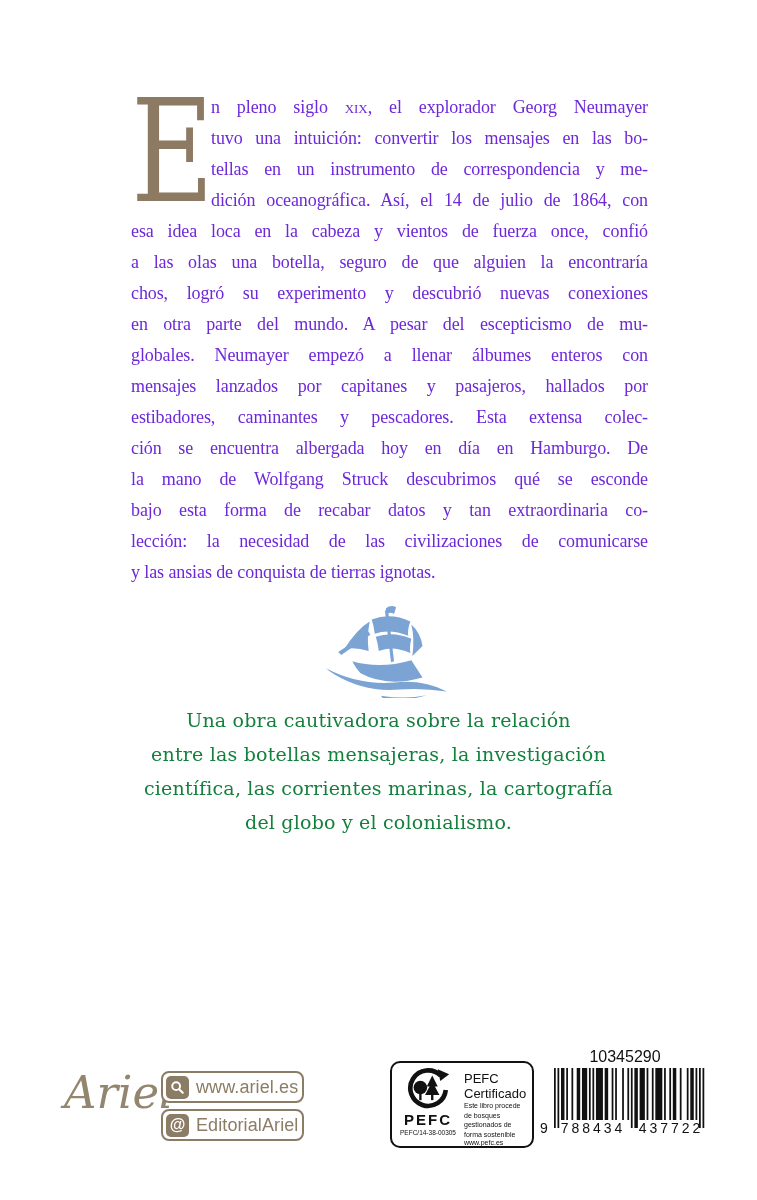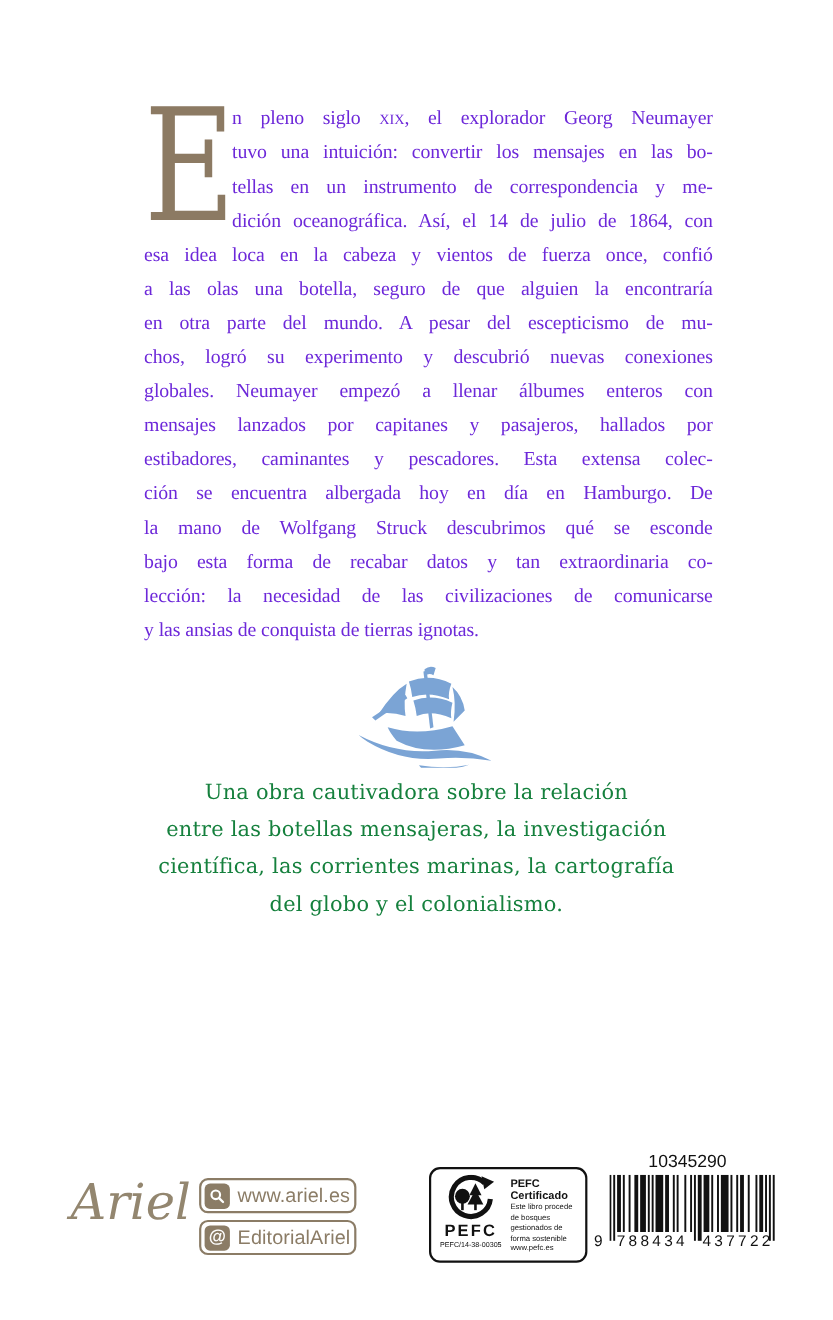--- a/index.html
+++ b/index.html
@@ -33,21 +33,21 @@
   
   .ariel-logo{
     position:absolute;left:64px;top:1066px;width:96px;
     font-family:"DejaVu Serif",serif;font-style:italic;font-size:45px;
     color:#93866f;text-align:center;
   }
   .badges{position:absolute;left:161px;top:1071px;width:143px;}
   .badge{
     display:flex;align-items:center;gap:7px;box-sizing:border-box;
     width:143px;height:32px;border:2px solid #8b7c66;border-radius:8px;
-    padding:0 6px 0 3px;margin-bottom:6px;background:#fff;margin-left:20px;
+    padding:0 6px 0 3px;margin-bottom:6px;background:#fff;
   }
   .badge-icon{
     flex:0 0 auto;width:23px;height:23px;background:#8b7c66;border-radius:5px;
     color:#ffffff;display:flex;align-items:center;justify-content:center;
     font-family:"Liberation Sans",sans-serif;font-size:16px;font-weight:bold;
   }
   .badge-icon svg{width:15px;height:15px;display:block;}
   .badge-label{
     color:#8b7c66;font-family:"Liberation Sans",sans-serif;font-size:18px;
     white-space:nowrap;letter-spacing:0.1px;
@@ -56,21 +56,21 @@
     position:absolute;left:390px;top:1061px;width:144px;height:87px;
     box-sizing:border-box;border:2.5px solid #111;border-radius:10px;
     background:#fff;display:flex;padding:5px 6px;gap:6px;
     font-family:"Liberation Sans",sans-serif;color:#111;
   }
   .pefc-left{flex:0 0 60px;display:flex;flex-direction:column;align-items:center;}
   .pefc-left svg{width:44px;height:44px;display:block;}
   .pefc-word{font-weight:bold;font-size:15px;letter-spacing:2px;line-height:16px;}
   .pefc-code{font-size:6.5px;line-height:9px;white-space:nowrap;}
   .pefc-right{flex:1;display:flex;flex-direction:column;justify-content:space-between;padding:3px 0;}
-  .pefc-title{font-weight:bold;font-size:10px;}
+  .pefc-title{font-weight:normal;font-size:13px;}
   .pefc-desc{font-size:7px;line-height:9.5px;}
   .pefc-url{font-size:7px;}
   .barcode{position:absolute;left:540px;top:1048px;width:172px;font-family:"Liberation Sans",sans-serif;color:#111;}
   .barcode-top{text-align:center;font-size:16px;line-height:18px;padding-right:2px;}
   .barcode-bars{display:block;margin:2px 0 0 14px;}
   .barcode-digits{
     display:flex;align-items:baseline;font-size:14px;margin-top:-12px;
     letter-spacing:3px;
   }
   .barcode-digits .d0{width:14px;letter-spacing:0;}
@@ -83,22 +83,22 @@
 <div>
 
   <section class="synopsis">
     <span class="dropcap">E</span>
     <div class="line"><span>n pleno siglo </span><span class="sc">xix</span><span>, el explorador Georg Neumayer</span></div>
     <div class="line">tuvo una intuición: convertir los mensajes en las bo-</div>
     <div class="line">tellas en un instrumento de correspondencia y me-</div>
     <div class="line">dición oceanográfica. Así, el 14 de julio de 1864, con</div>
     <div class="line">esa idea loca en la cabeza y vientos de fuerza once, confió</div>
     <div class="line">a las olas una botella, seguro de que alguien la encontraría</div>
+    <div class="line">chos, logró su experimento y descubrió nuevas conexiones</div>
     <div class="line">en otra parte del mundo. A pesar del escepticismo de mu-</div>
-    <div class="line">chos, logró su experimento y descubrió nuevas conexiones</div>
     <div class="line">globales. Neumayer empezó a llenar álbumes enteros con</div>
     <div class="line">mensajes lanzados por capitanes y pasajeros, hallados por</div>
     <div class="line">estibadores, caminantes y pescadores. Esta extensa colec-</div>
     <div class="line">ción se encuentra albergada hoy en día en Hamburgo. De</div>
     <div class="line">la mano de Wolfgang Struck descubrimos qué se esconde</div>
     <div class="line">bajo esta forma de recabar datos y tan extraordinaria co-</div>
     <div class="line">lección: la necesidad de las civilizaciones de comunicarse</div>
     <div class="line line--last">y las ansias de conquista de tierras ignotas.</div>
   </section>
 

